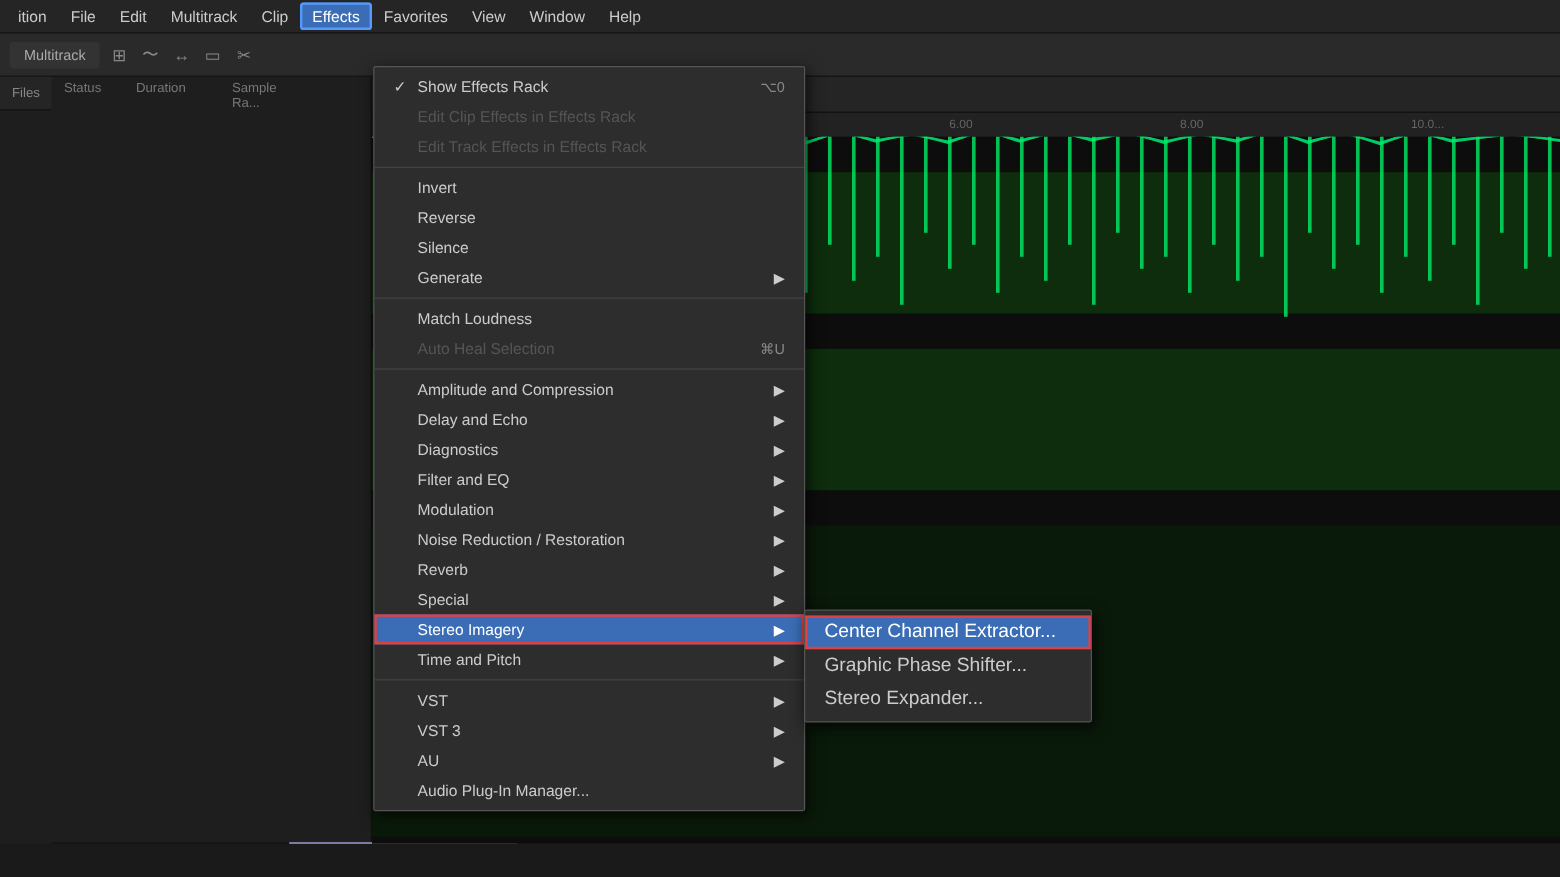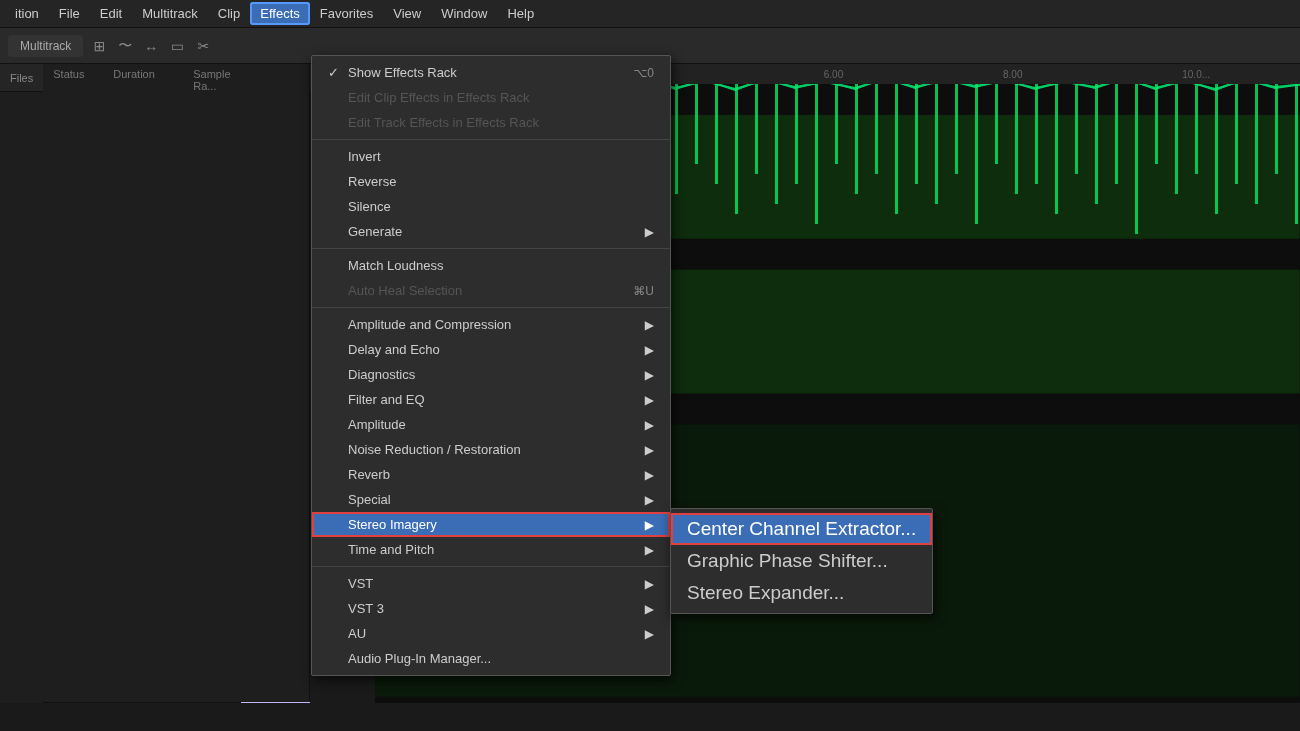--- a/index.html
+++ b/index.html
@@ -132,21 +132,21 @@
       color: #666;
       font-size: 14px;
       cursor: pointer;
     }
 
     
     .right-panel {
       flex: 1;
       background: #1a1a1a;
       display: flex;
-      flex-direction: row;
+      flex-direction: column;
       overflow: hidden;
     }
 
     
     .secondary-toolbar {
       height: 30px;
       background: #252525;
       display: flex;
       align-items: center;
       padding: 0 8px;
@@ -257,21 +257,21 @@
       border: 1px solid #555;
       min-width: 240px;
       padding: 4px 0;
       box-shadow: 2px 4px 12px rgba(0,0,0,0.7);
       border-radius: 2px;
     }
     .submenu-entry {
       display: flex;
       align-items: center;
       padding: 5px 16px;
-      font-size: 19px;
+      font-size: 16px;
       color: #cccccc;
       cursor: pointer;
       white-space: nowrap;
     }
     .submenu-entry.first-highlighted {
       background: #3a6db5;
       color: #fff;
       outline: 2px solid #e04040;
       outline-offset: -2px;
     }
@@ -509,21 +509,21 @@
       <span>Diagnostics</span>
       <span class="arrow">▶</span>
     </div>
     <div class="menu-entry">
       <span class="checkmark"> </span>
       <span>Filter and EQ</span>
       <span class="arrow">▶</span>
     </div>
     <div class="menu-entry">
       <span class="checkmark"> </span>
-      <span>Amplitude</span>
+      <span>Modulation</span>
       <span class="arrow">▶</span>
     </div>
     <div class="menu-entry">
       <span class="checkmark"> </span>
       <span>Noise Reduction / Restoration</span>
       <span class="arrow">▶</span>
     </div>
     <div class="menu-entry">
       <span class="checkmark"> </span>
       <span>Reverb</span>

